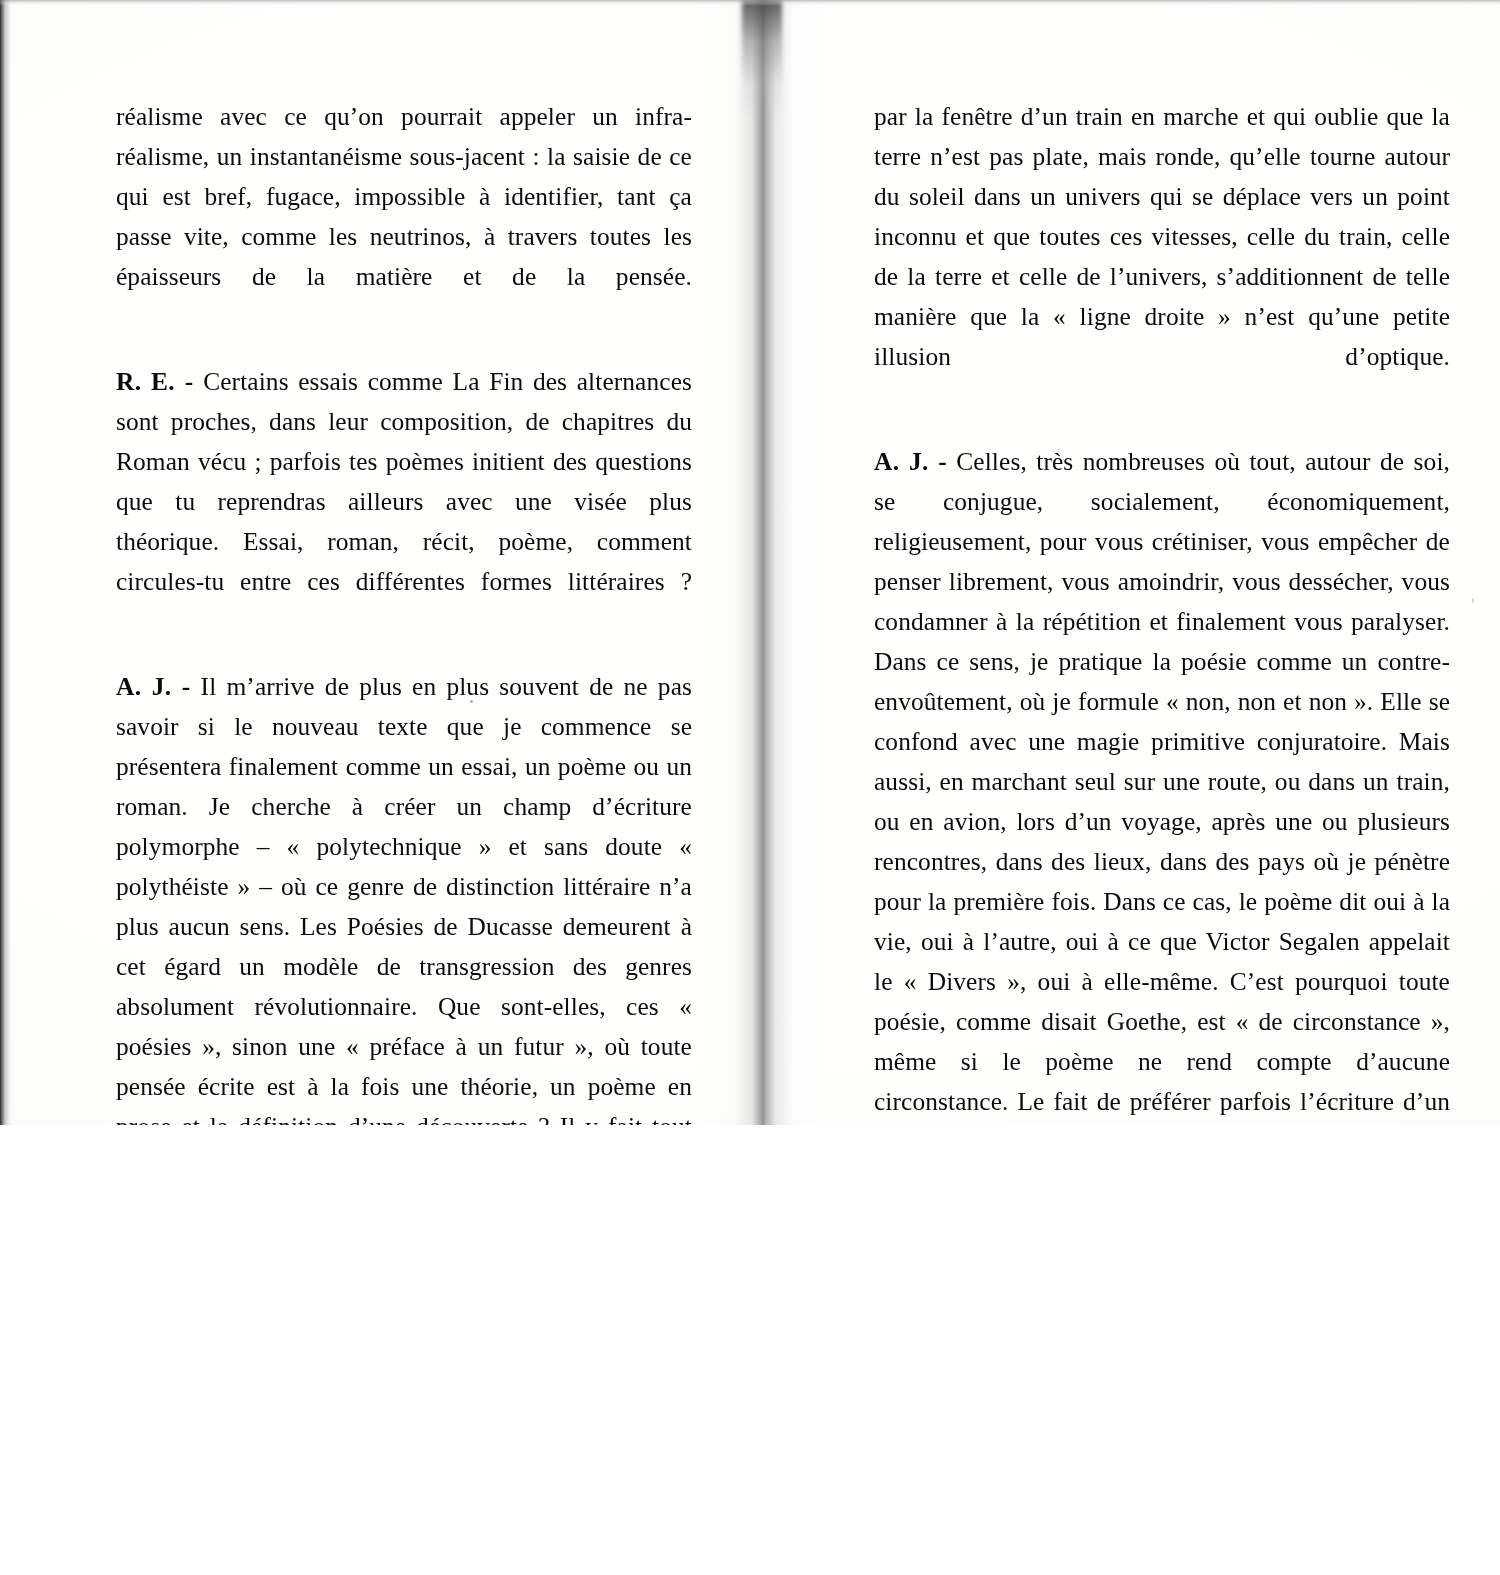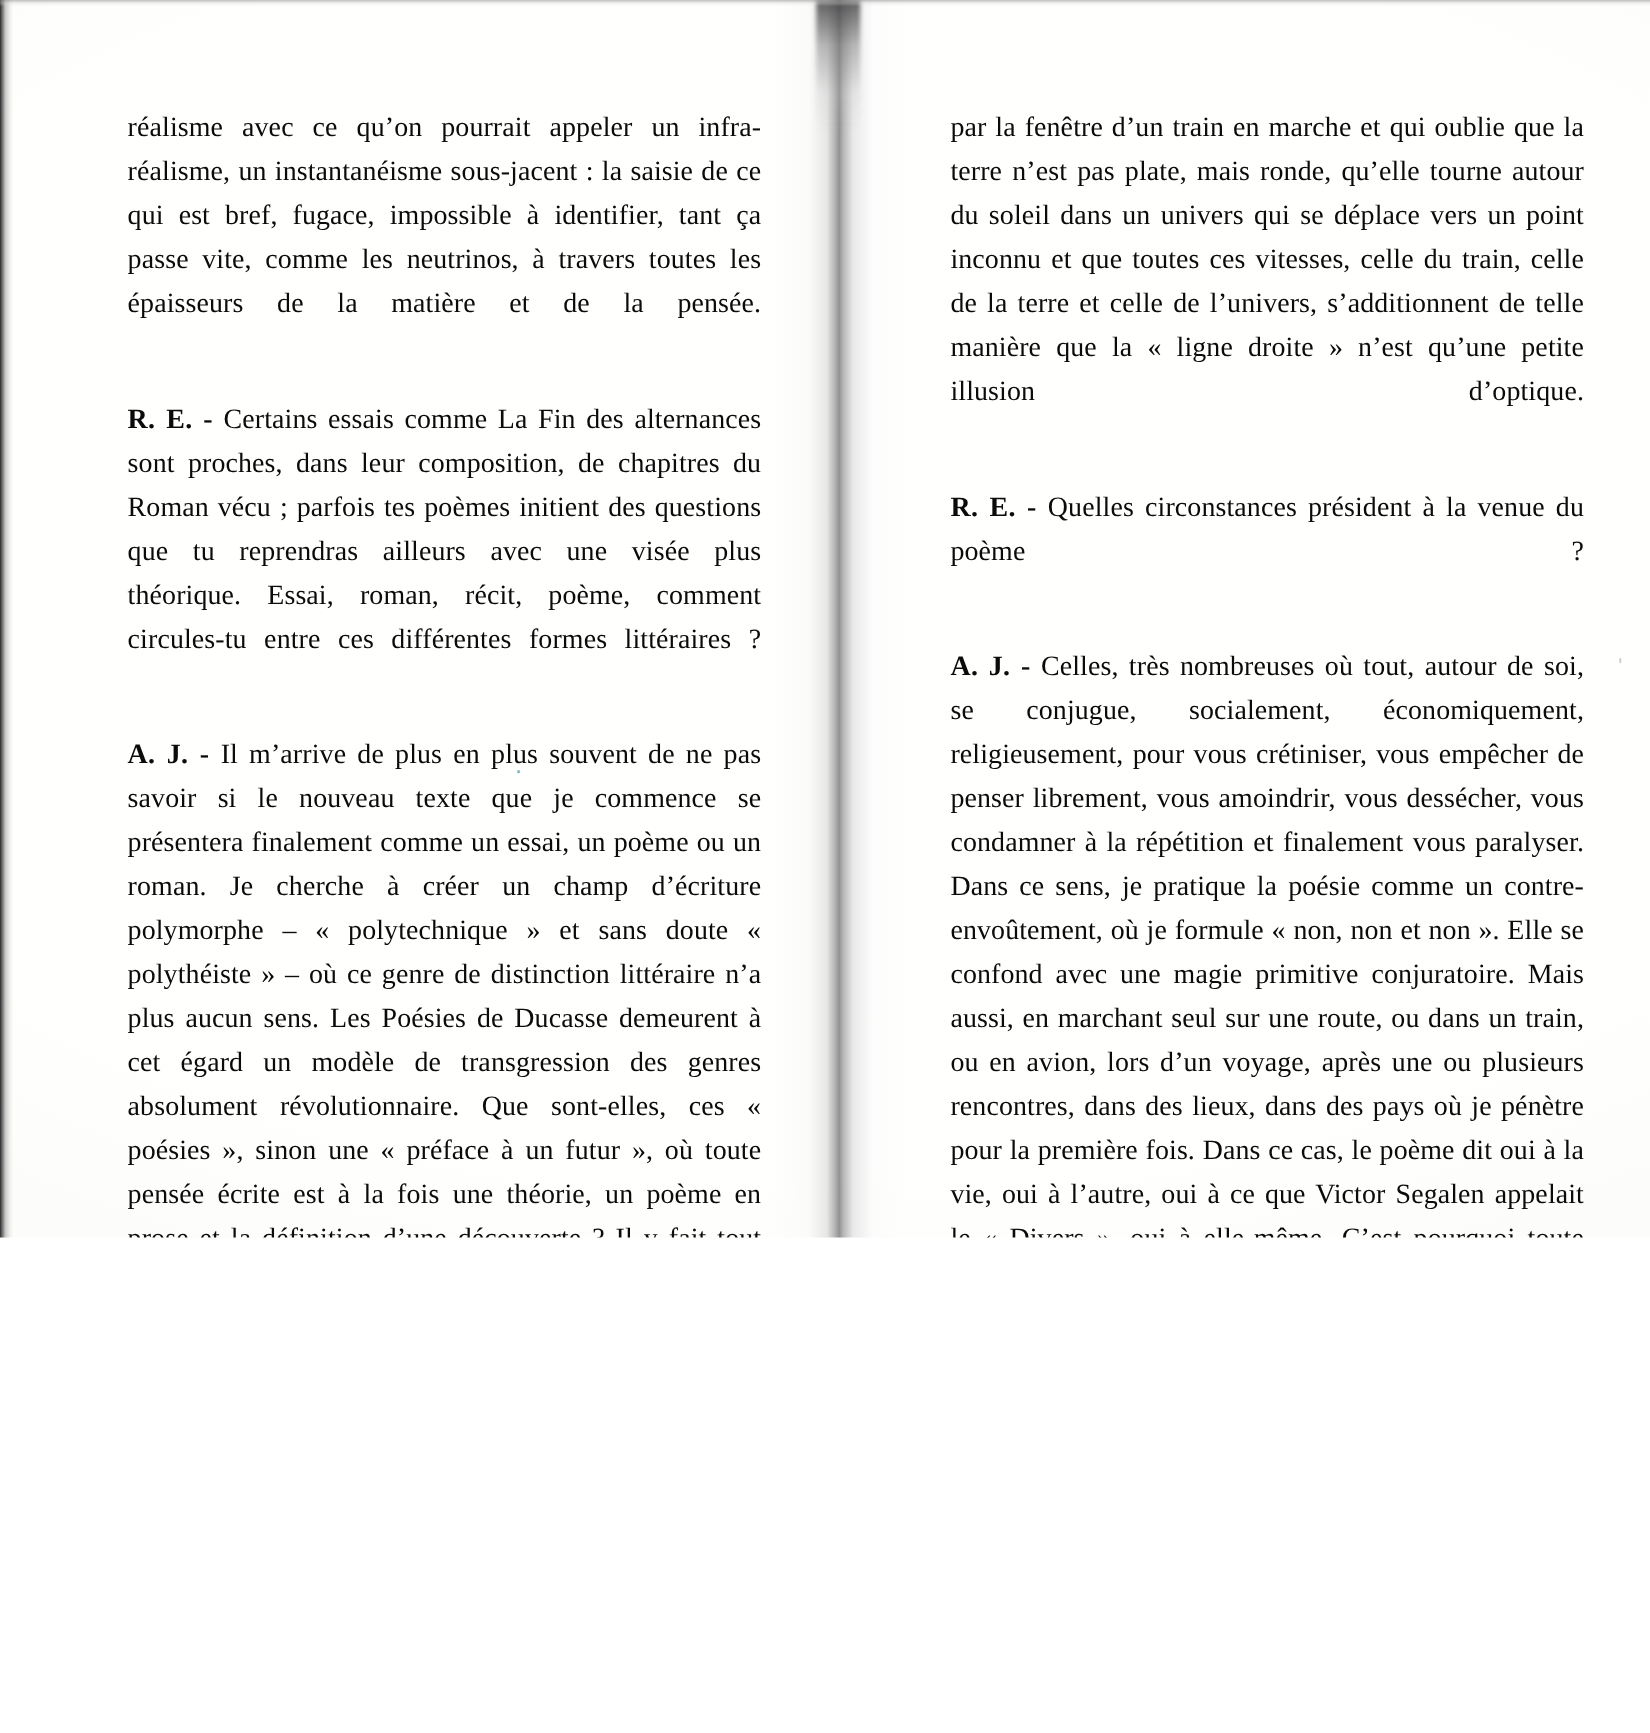--- a/index.html
+++ b/index.html
@@ -97,21 +97,21 @@
     width: 576px;
     font-size: 25.4px;
     line-height: 40px;
     text-align: justify;
     text-justify: inter-word;
     letter-spacing: 0.1px;
     word-spacing: 0.2px;
     color: #0b0b0b;
   }
   .page-left .textblock  { left: 116px; }
-  .page-right .textblock { left: 114px; }
+  .page-right .textblock { left: 124px; }
 
   .para {
     margin: 0 0 25px 0;
     text-indent: 0;
   }
   .para:last-of-type { margin-bottom: 0; }
   .para::after {
     content: "";
     display: inline-block;
     width: 100%;
@@ -154,21 +154,20 @@
         <p class="para"><span>réalisme avec ce qu’on pourrait appeler un infra-réalisme, un instantanéisme sous-jacent : la saisie de ce qui est bref, fugace, impossible à identifier, tant ça passe vite, comme les neutrinos, à travers toutes les épaisseurs de la matière et de la pensée.</span></p>
         <p class="para"><span class="speaker">R. E. -</span><span> Certains essais comme </span><span class="ital">La Fin des alternances</span><span> sont proches, dans leur composition, de chapitres du </span><span class="ital">Roman vécu</span><span> ; parfois tes poèmes initient des questions que tu reprendras ailleurs avec une visée plus théorique. Essai, roman, récit, poème, comment circules-tu entre ces différentes formes littéraires ?</span></p>
         <p class="para"><span class="speaker">A. J. -</span><span> Il m’arrive de plus en plus souvent de ne pas savoir si le nouveau texte que je commence se présentera finalement comme un essai, un poème ou un roman. Je cherche à créer un champ d’écriture polymorphe – « polytechnique » et sans doute « polythéiste » – où ce genre de distinction littéraire n’a plus aucun sens. Les </span><span class="ital">Poésies</span><span> de Ducasse demeurent à cet égard un modèle de transgression des genres absolument révolutionnaire. Que sont-elles, ces « poésies », sinon une « préface à un futur », où toute pensée écrite est à la fois une théorie, un poème en prose et la définition d’une découverte ? Il y fait tout communiquer, poésie, philosophie et politique. Par contre, tenir en équilibre sur une seule corde – une seule ligne – ne permet au funambule que de rejoindre un point à un autre, ce qui correspond à la définition géométrique de la « droite », alors que, pour saisir le réel, comme on le sait depuis la théorie de la relativité restreinte et générale d’Einstein, il faut d’abord admettre que tout ne se passe pas comme aux yeux du voyageur qui regarde défiler le talus</span></p>
       </div>
     <div class="folio">36</div>
   </div>
 
   <div class="page page-right">
     <div class="textblock" id="right-text">
         <p class="para"><span>par la fenêtre d’un train en marche et qui oublie que la terre n’est pas plate, mais ronde, qu’elle tourne autour du soleil dans un univers qui se déplace vers un point inconnu et que toutes ces vitesses, celle du train, celle de la terre et celle de l’univers, s’additionnent de telle manière que la « ligne droite » n’est qu’une petite illusion d’optique.</span></p>
-        <p class="para"><span class="speaker">R. E. -</span><span> Quelles circonstances président à la venue du poème ?</span></p>
         <p class="para"><span class="speaker">A. J. -</span><span> Celles, très nombreuses où tout, autour de soi, se conjugue, socialement, économiquement, </span><span class="ital">religieusement</span><span>, pour vous crétiniser, vous empêcher de penser librement, vous amoindrir, vous dessécher, vous condamner à la répétition et finalement vous paralyser. Dans ce sens, je pratique la poésie comme un contre-envoûtement, où je formule « non, non et non ». Elle se confond avec une magie primitive conjuratoire. Mais aussi, en marchant seul sur une route, ou dans un train, ou en avion, lors d’un voyage, après une ou plusieurs rencontres, dans des lieux, dans des pays où je pénètre pour la première fois. Dans ce cas, le poème dit oui à la vie, oui à l’autre, oui à ce que Victor Segalen appelait le « Divers », oui à elle-même. C’est pourquoi toute poésie, comme disait Goethe, est « de circonstance », même si le poème ne rend compte d’aucune circonstance. Le fait de préférer parfois l’écriture d’un poème à celle d’un récit ou d’un essai est, le plus souvent, une question de temps. La poésie peut accélérer les processus de liaison mentale, déboucher à l’improviste sur l’inattendu, dénouer d’un seul coup une situation bloquée ou la renverser. Les poèmes, en ce sens, sont des viatiques expéditifs.</span></p>
       </div>
     <div class="folio">37</div>
   </div>
 
   <div class="gutter"></div>
   <div class="gutter-top-dark"></div>
   <div class="edge-shadow-left"></div>
   <div class="edge-shadow-top"></div>
 

